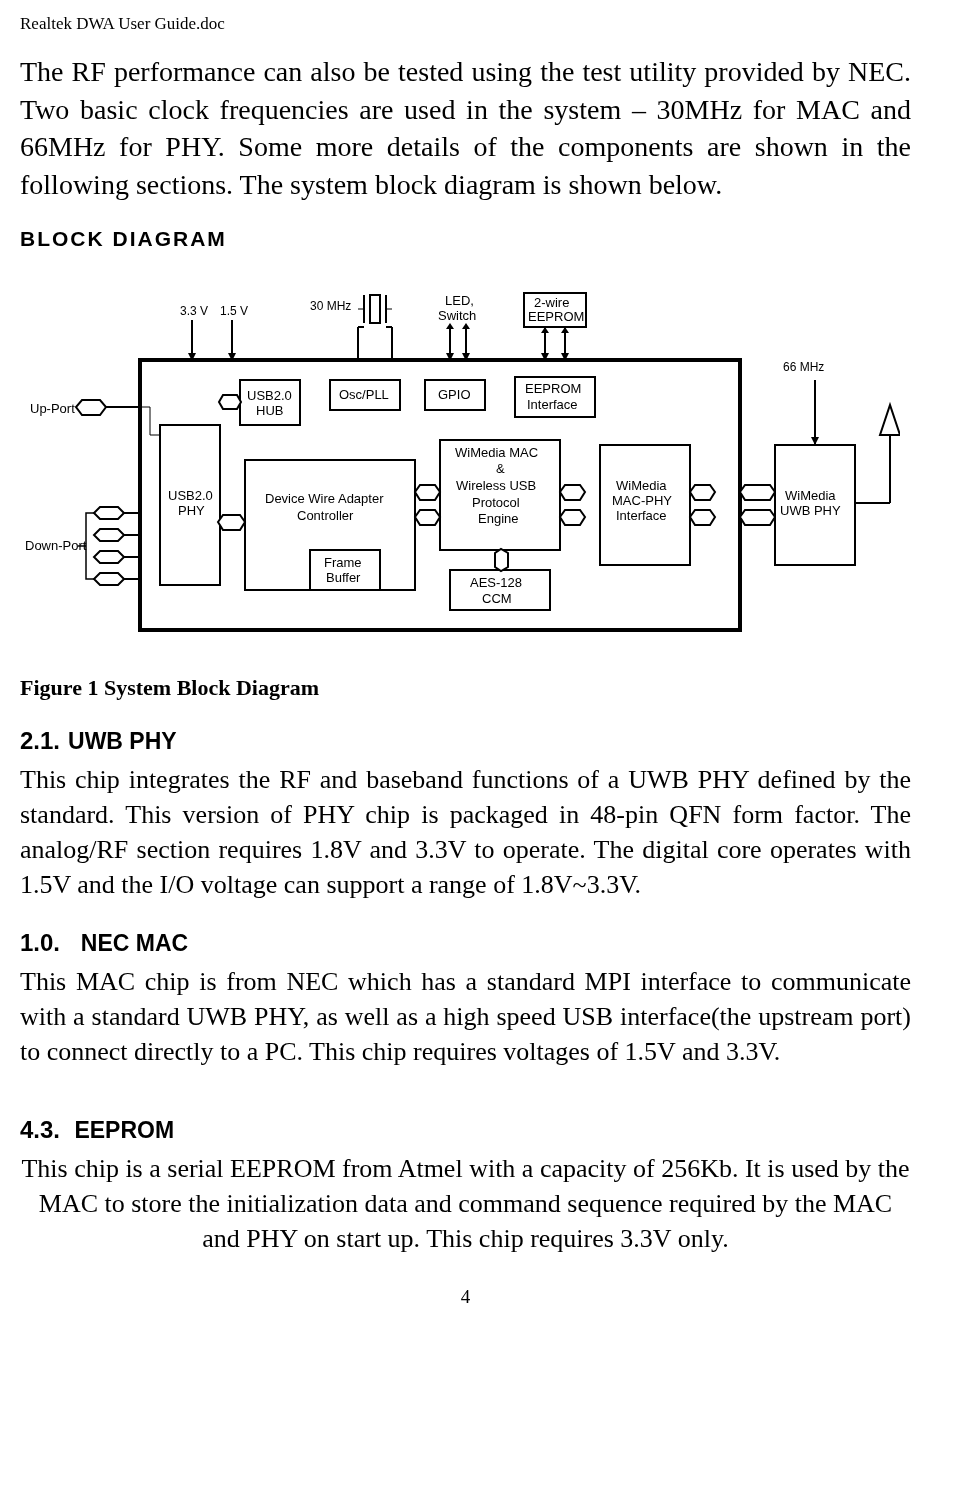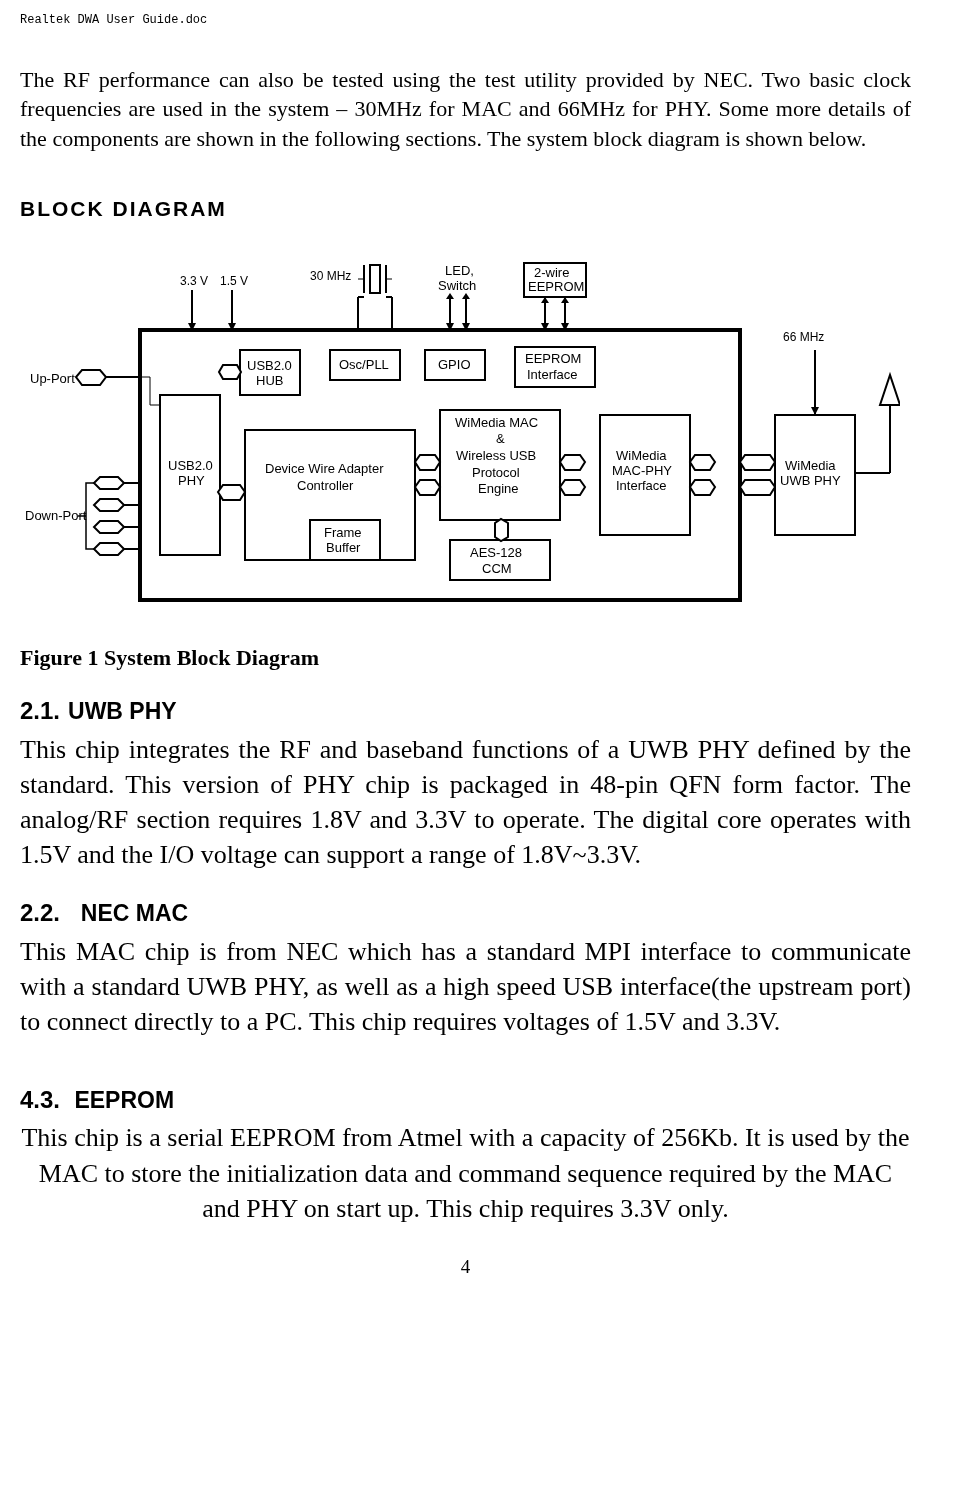--- a/index.html
+++ b/index.html
@@ -6,29 +6,28 @@
     body {
       font-family: "Times New Roman", serif;
       font-size: 20px;
       color: #000;
       background: #fff;
       width: 966px;
       padding: 12px 55px 30px 20px;
       line-height: 1.4;
     }
     .header {
-      font-size: 12px;
-      margin-bottom: 36px;
-      font-family: Liberation Mono, monospace;
+      font-size: 17px;
+      margin-bottom: 17px;
     }
     .intro {
       text-align: justify;
-      font-size: 22px;
+      font-size: 28px;
       line-height: 1.35;
-      margin-bottom: 40px;
+      margin-bottom: 20px;
     }
     .diagram-wrap {
       margin: 0 0 16px 0;
     }
     .diagram-title-top {
       font-size: 21px;
       font-weight: bold;
       font-family: Arial, sans-serif;
       letter-spacing: 2px;
       margin-bottom: 32px;
@@ -212,21 +211,21 @@
 </div>
 
 <div class="figure-caption">Figure 1 System Block Diagram</div>
 
 <div class="section-heading">
   <span class="num">2.1.</span><span>UWB PHY</span>
 </div>
 <p class="section-body">This chip integrates the RF and baseband functions of a UWB PHY defined by the standard. This version of PHY chip is packaged in 48-pin QFN form factor. The analog/RF section requires 1.8V and 3.3V to operate. The digital core operates with 1.5V and the I/O voltage can support a range of 1.8V~3.3V.</p>
 
 <div class="section-heading">
-  <span class="num">2.2.</span>&nbsp;&nbsp;<span>NEC MAC</span>
+  <span class="num">1.0.</span>&nbsp;&nbsp;<span>NEC MAC</span>
 </div>
 <p class="section-body">This MAC chip is from NEC which has a standard MPI interface to communicate with a standard UWB PHY, as well as a high speed USB interface(the upstream port) to connect directly to a PC. This chip requires voltages of 1.5V and 3.3V.</p>
 
 <div style="height:10px"></div>
 
 <div class="section-heading">
   <span class="num">4.3.</span>&nbsp;<span>EEPROM</span>
 </div>
 <p class="section-body" style="text-align:center">This chip is a serial EEPROM from Atmel with a capacity of 256Kb. It is used by the MAC to store the initialization data and command sequence required by the MAC and PHY on start up. This chip requires 3.3V only.</p>
 

